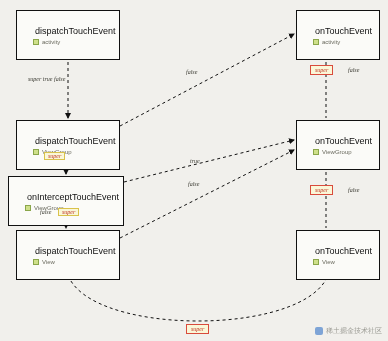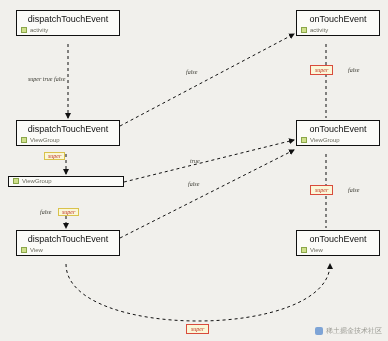--- a/index.html
+++ b/index.html
@@ -11,21 +11,21 @@
     overflow:hidden;
   }
   #canvas{position:absolute;left:0;top:0;width:388px;height:341px;}
   svg.links{position:absolute;left:0;top:0;width:388px;height:341px;}
 
   .node{
     position:absolute;
     background:#fbfbf8;
     border:1px solid #111;
     box-sizing:border-box;
-    padding:0;
+    padding:12px;
   }
   .node .title{
     font-size:9px;
     color:#111;
     text-align:center;
     padding:3px 6px 2px 6px;
     white-space:nowrap;
     font-family:"Liberation Sans", sans-serif;
   }
   .node .sub{
@@ -154,20 +154,21 @@
 
   <div class="node" style="left:296px;top:120px;width:84px;">
     <div class="title">onTouchEvent</div>
     <div class="sub">
       <span class="sq"></span>
       <span class="lbl">ViewGroup</span>
     </div>
   </div>
 
   <div class="node" style="left:8px;top:176px;width:116px;">
+    <div class="title">onInterceptTouchEvent</div>
     <div class="sub">
       <span class="sq"></span>
       <span class="lbl">ViewGroup</span>
     </div>
   </div>
 
   <div class="node" style="left:16px;top:230px;width:104px;">
     <div class="title">dispatchTouchEvent</div>
     <div class="sub">
       <span class="sq"></span>

